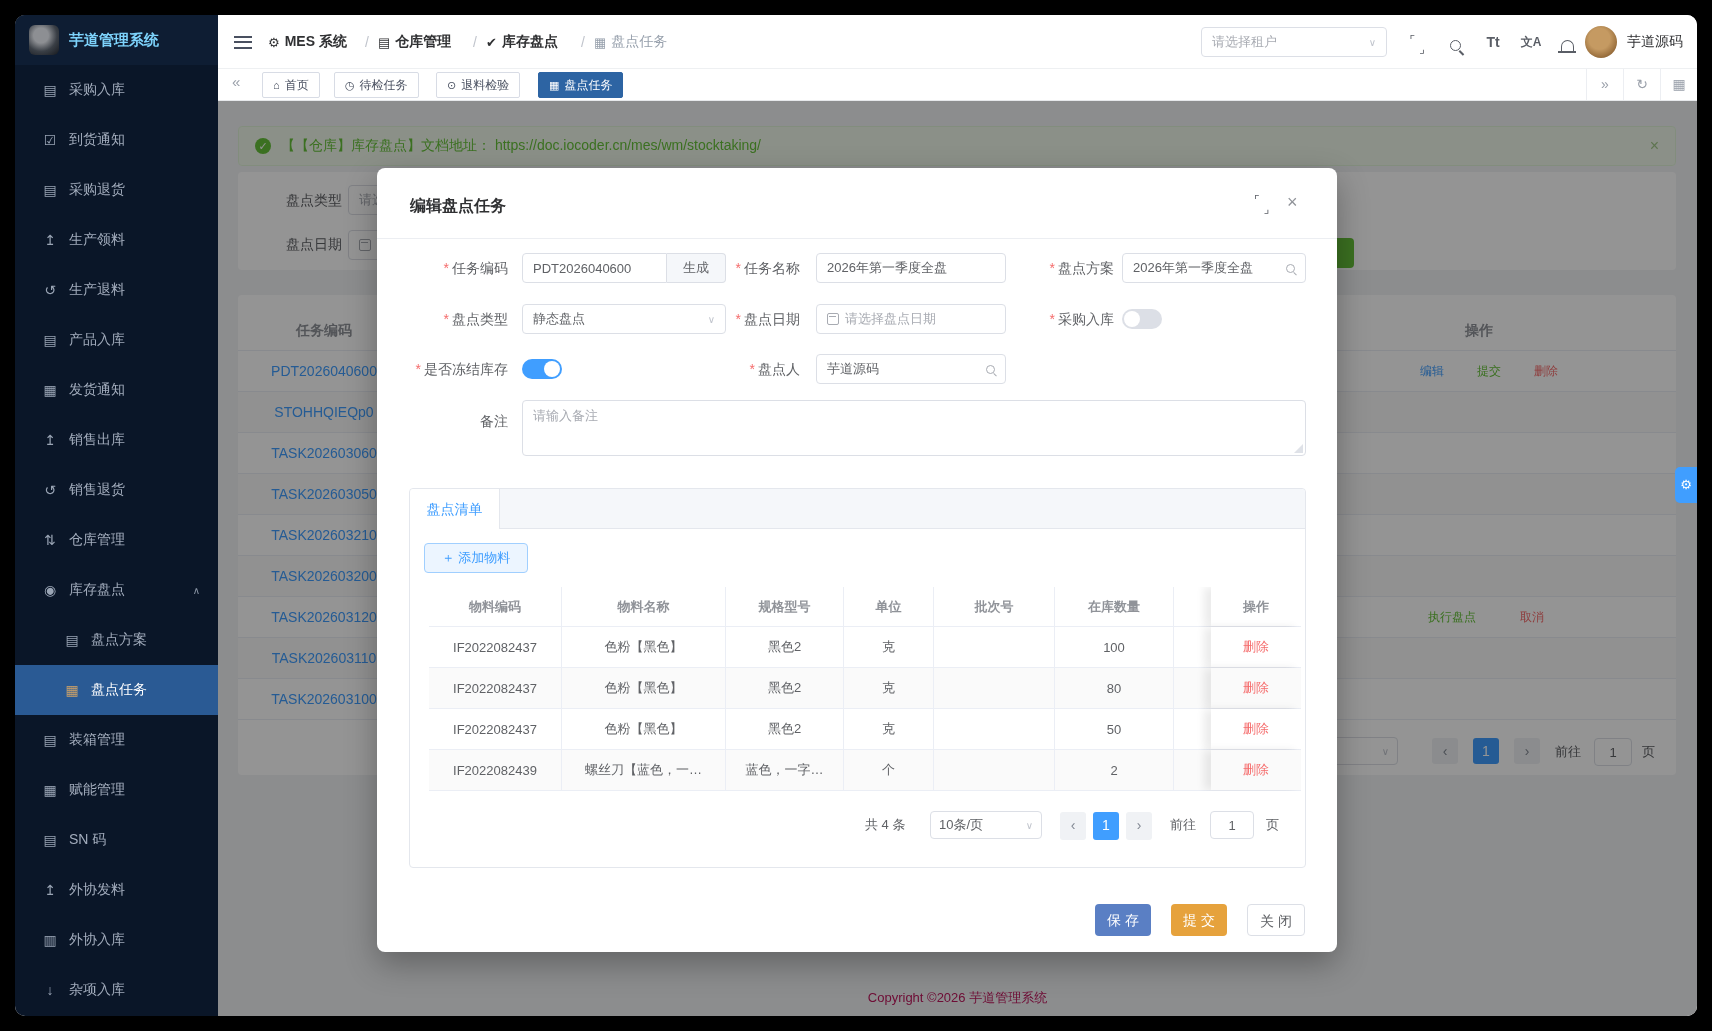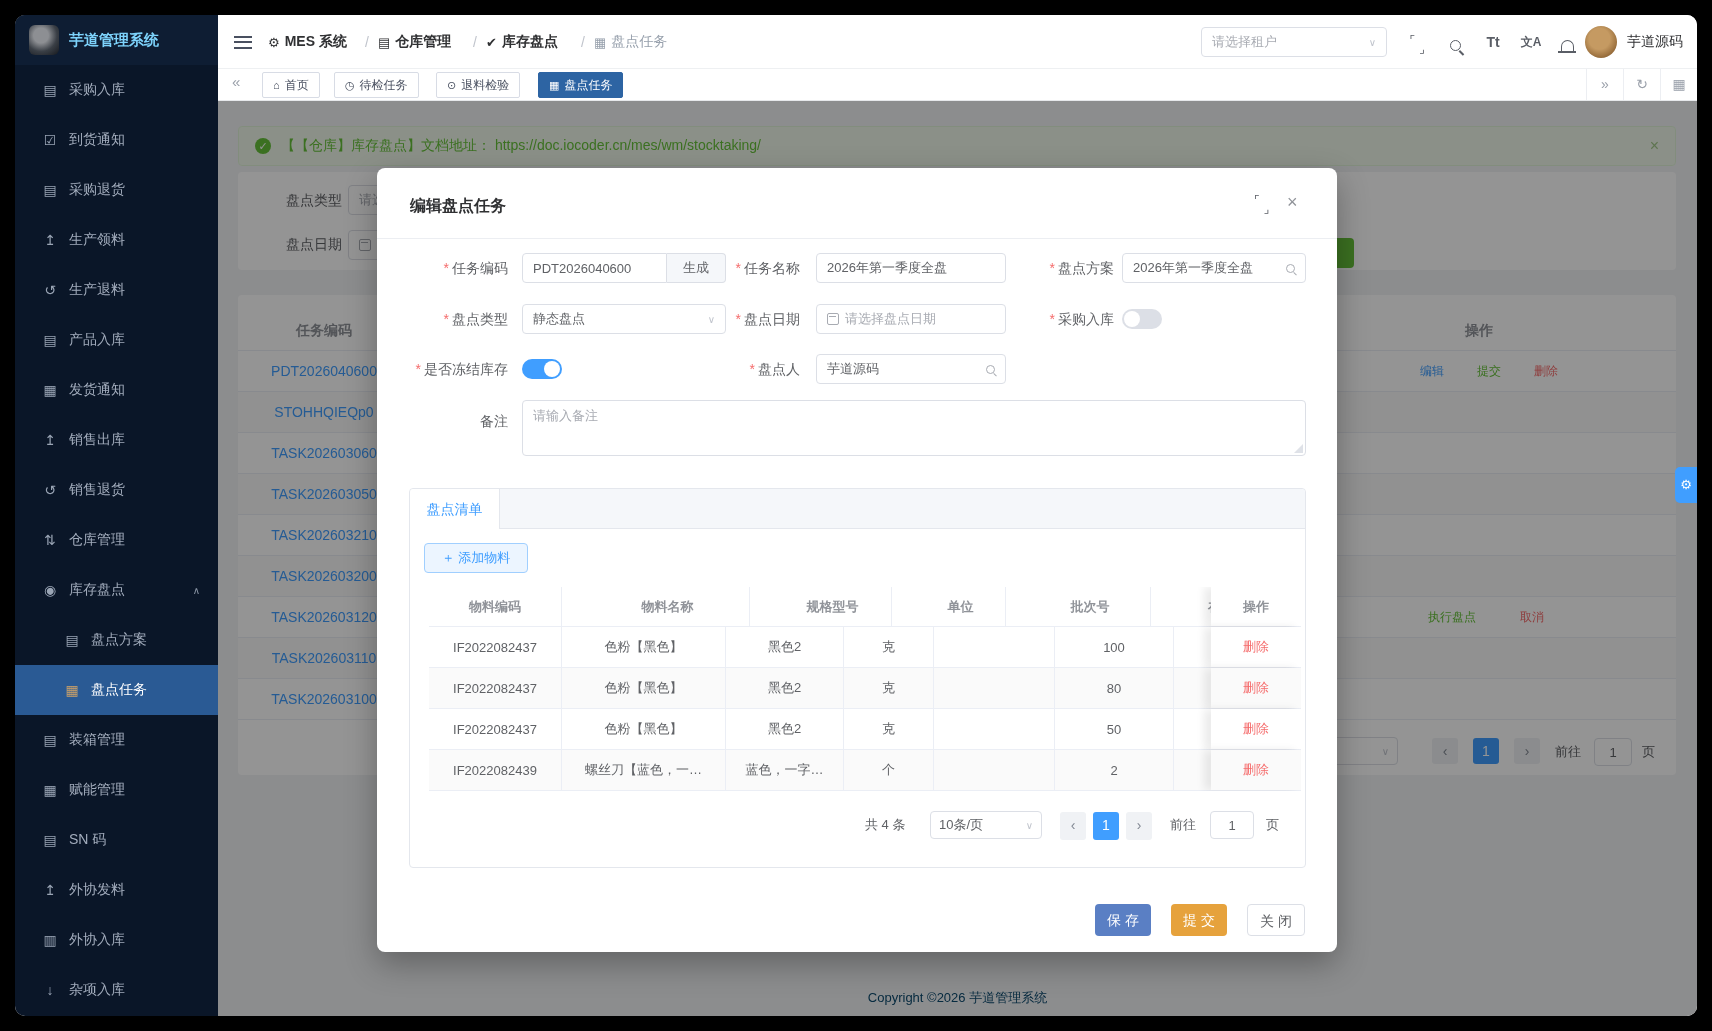--- a/index.html
+++ b/index.html
@@ -63,21 +63,21 @@
   .bgrow { position:absolute; left:0; width:1438px; height:41px; border-bottom:1px solid #ebeef5; }
   .bgcode { position:absolute; left:0; top:0; width:172px; height:41px; line-height:41px; text-align:center; color:#409eff; font-size:14px; white-space:nowrap; cursor:pointer; }
   .blink { position:absolute; top:0; height:41px; line-height:41px; font-size:12px; cursor:pointer; white-space:nowrap; }
   .lnk-b { color:#409eff; } .lnk-g { color:#67c23a; } .lnk-r { color:#f56c6c; }
   .pgbox { position:absolute; height:28px; border:1px solid #dcdfe6; border-radius:4px; background:#fff; font-size:13px; color:#606266; display:flex; align-items:center; padding:0 8px; }
   .pgbtn { position:absolute; width:26px; height:26px; border-radius:3px; background:#f0f2f5; color:#808792; font-size:14px; text-align:center; line-height:26px; cursor:pointer; }
   .pgbtn.cur { background:#409eff; color:#fff; }
   .pgtxt { position:absolute; font-size:13px; color:#606266; line-height:28px; }
   .overlay { position:absolute; left:0; top:0; width:1479px; height:915px; background:rgba(0,0,0,0.42); z-index:8; }
   .gear { position:absolute; right:0; top:366px; width:22px; height:36px; background:#409eff; border-radius:5px 0 0 5px; color:#fff; font-size:13px; text-align:center; line-height:36px; z-index:9; cursor:pointer; }
-  .copyright { position:absolute; left:0; top:888px; width:1479px; text-align:center; color:#0c4a6e; font-size:13px; z-index:1; }
+  .copyright { position:absolute; left:0; top:888px; width:1479px; text-align:center; color:#be185d; font-size:13px; z-index:1; }
 
   
   .modal { position:absolute; left:362px; top:153px; width:960px; height:784px; background:#fff; border-radius:8px; box-shadow:0 12px 32px rgba(0,0,0,.3); z-index:50; }
   .m-title { position:absolute; left:33px; top:28px; font-size:16px; color:#303133; font-weight:bold; }
   .m-hline { position:absolute; left:0; top:70px; width:960px; height:1px; background:#eceef2; }
   .m-x { position:absolute; left:910px; top:24px; font-size:18px; color:#909399; cursor:pointer; }
   .m-fs { position:absolute; left:877px; top:27px; cursor:pointer; }
   .mlbl { position:absolute; height:30px; line-height:30px; font-size:14px; color:#606266; text-align:right; white-space:nowrap; }
   .star { color:#f56c6c; margin-right:3px; }
   .minput { position:absolute; height:30px; border:1px solid #dcdfe6; border-radius:4px; background:#fff; font-size:13px; color:#606266; display:flex; align-items:center; padding:0 10px; overflow:hidden; white-space:nowrap; }
@@ -91,21 +91,21 @@
   .switch::after { content:""; position:absolute; top:2px; width:16px; height:16px; border-radius:50%; background:#fff; }
   .switch.on::after { right:2px; } .switch.off::after { left:2px; }
   .mtextarea { position:absolute; border:1px solid #dcdfe6; border-radius:4px; background:#fff; font-size:13px; color:#a8abb2; padding:6px 10px; }
   .resize-h { position:absolute; right:2px; bottom:2px; width:0; height:0; border-bottom:9px solid #dfe2e8; border-left:9px solid transparent; }
   .tabcard { position:absolute; left:32px; top:320px; width:897px; height:380px; border:1px solid #e4e7ed; border-radius:4px; background:#fff; }
   .tabhead { position:absolute; left:0; top:0; width:895px; height:40px; background:#f5f7fa; border-bottom:1px solid #e4e7ed; border-radius:4px 4px 0 0; }
   .tabitem { position:absolute; left:0; top:0; width:90px; height:40px; background:#fff; border-right:1px solid #e4e7ed; color:#409eff; font-size:14px; text-align:center; line-height:40px; cursor:pointer; border-radius:4px 0 0 0; }
   .addbtn { position:absolute; left:14px; top:54px; width:104px; height:30px; background:#ecf5ff; border:1px solid #a0cfff; border-radius:4px; color:#409eff; font-size:13px; text-align:center; line-height:28px; cursor:pointer; }
   .mtable { position:absolute; left:19px; top:98px; width:872px; overflow:hidden; }
   .mtr { position:relative; width:872px; height:41px; border-bottom:1px solid #ebeef5; background:#fff; display:flex; }
-  .mtr.hd { height:40px; background:#fff;gap:24px; }
+  .mtr.hd { height:40px; background:#fff; }
   .mtr.stripe { background:#fafafa; }
   .mtd { height:100%; display:flex; align-items:center; justify-content:center; font-size:13px; color:#606266; border-right:1px solid #ebeef5; overflow:hidden; white-space:nowrap; flex:0 0 auto; }
   .mtr.hd .mtd { color:#909399; font-weight:bold; }
   .c1{width:133px;} .c2{width:164px;} .c3{width:118px;} .c4{width:90px;} .c5{width:121px;} .c6{width:119px;} .c7{width:127px; border-right:none;}
   .opcell { position:absolute; right:0; top:0; width:90px; height:100%; background:inherit; box-shadow:-7px 0 8px rgba(0,0,0,0.08); display:flex; align-items:center; justify-content:center; font-size:13px; }
   .opcell.hd { color:#909399; font-weight:bold; }
   .opcell .del { color:#f56c6c; cursor:pointer; }
   .mpage { position:absolute; top:322px; height:28px; }
   .mbtn { position:absolute; top:736px; height:32px; border-radius:4px; font-size:14px; text-align:center; line-height:32px; cursor:pointer; white-space:nowrap; }
   .mbtn.save { background:#5a7fc4; color:#fff; }

